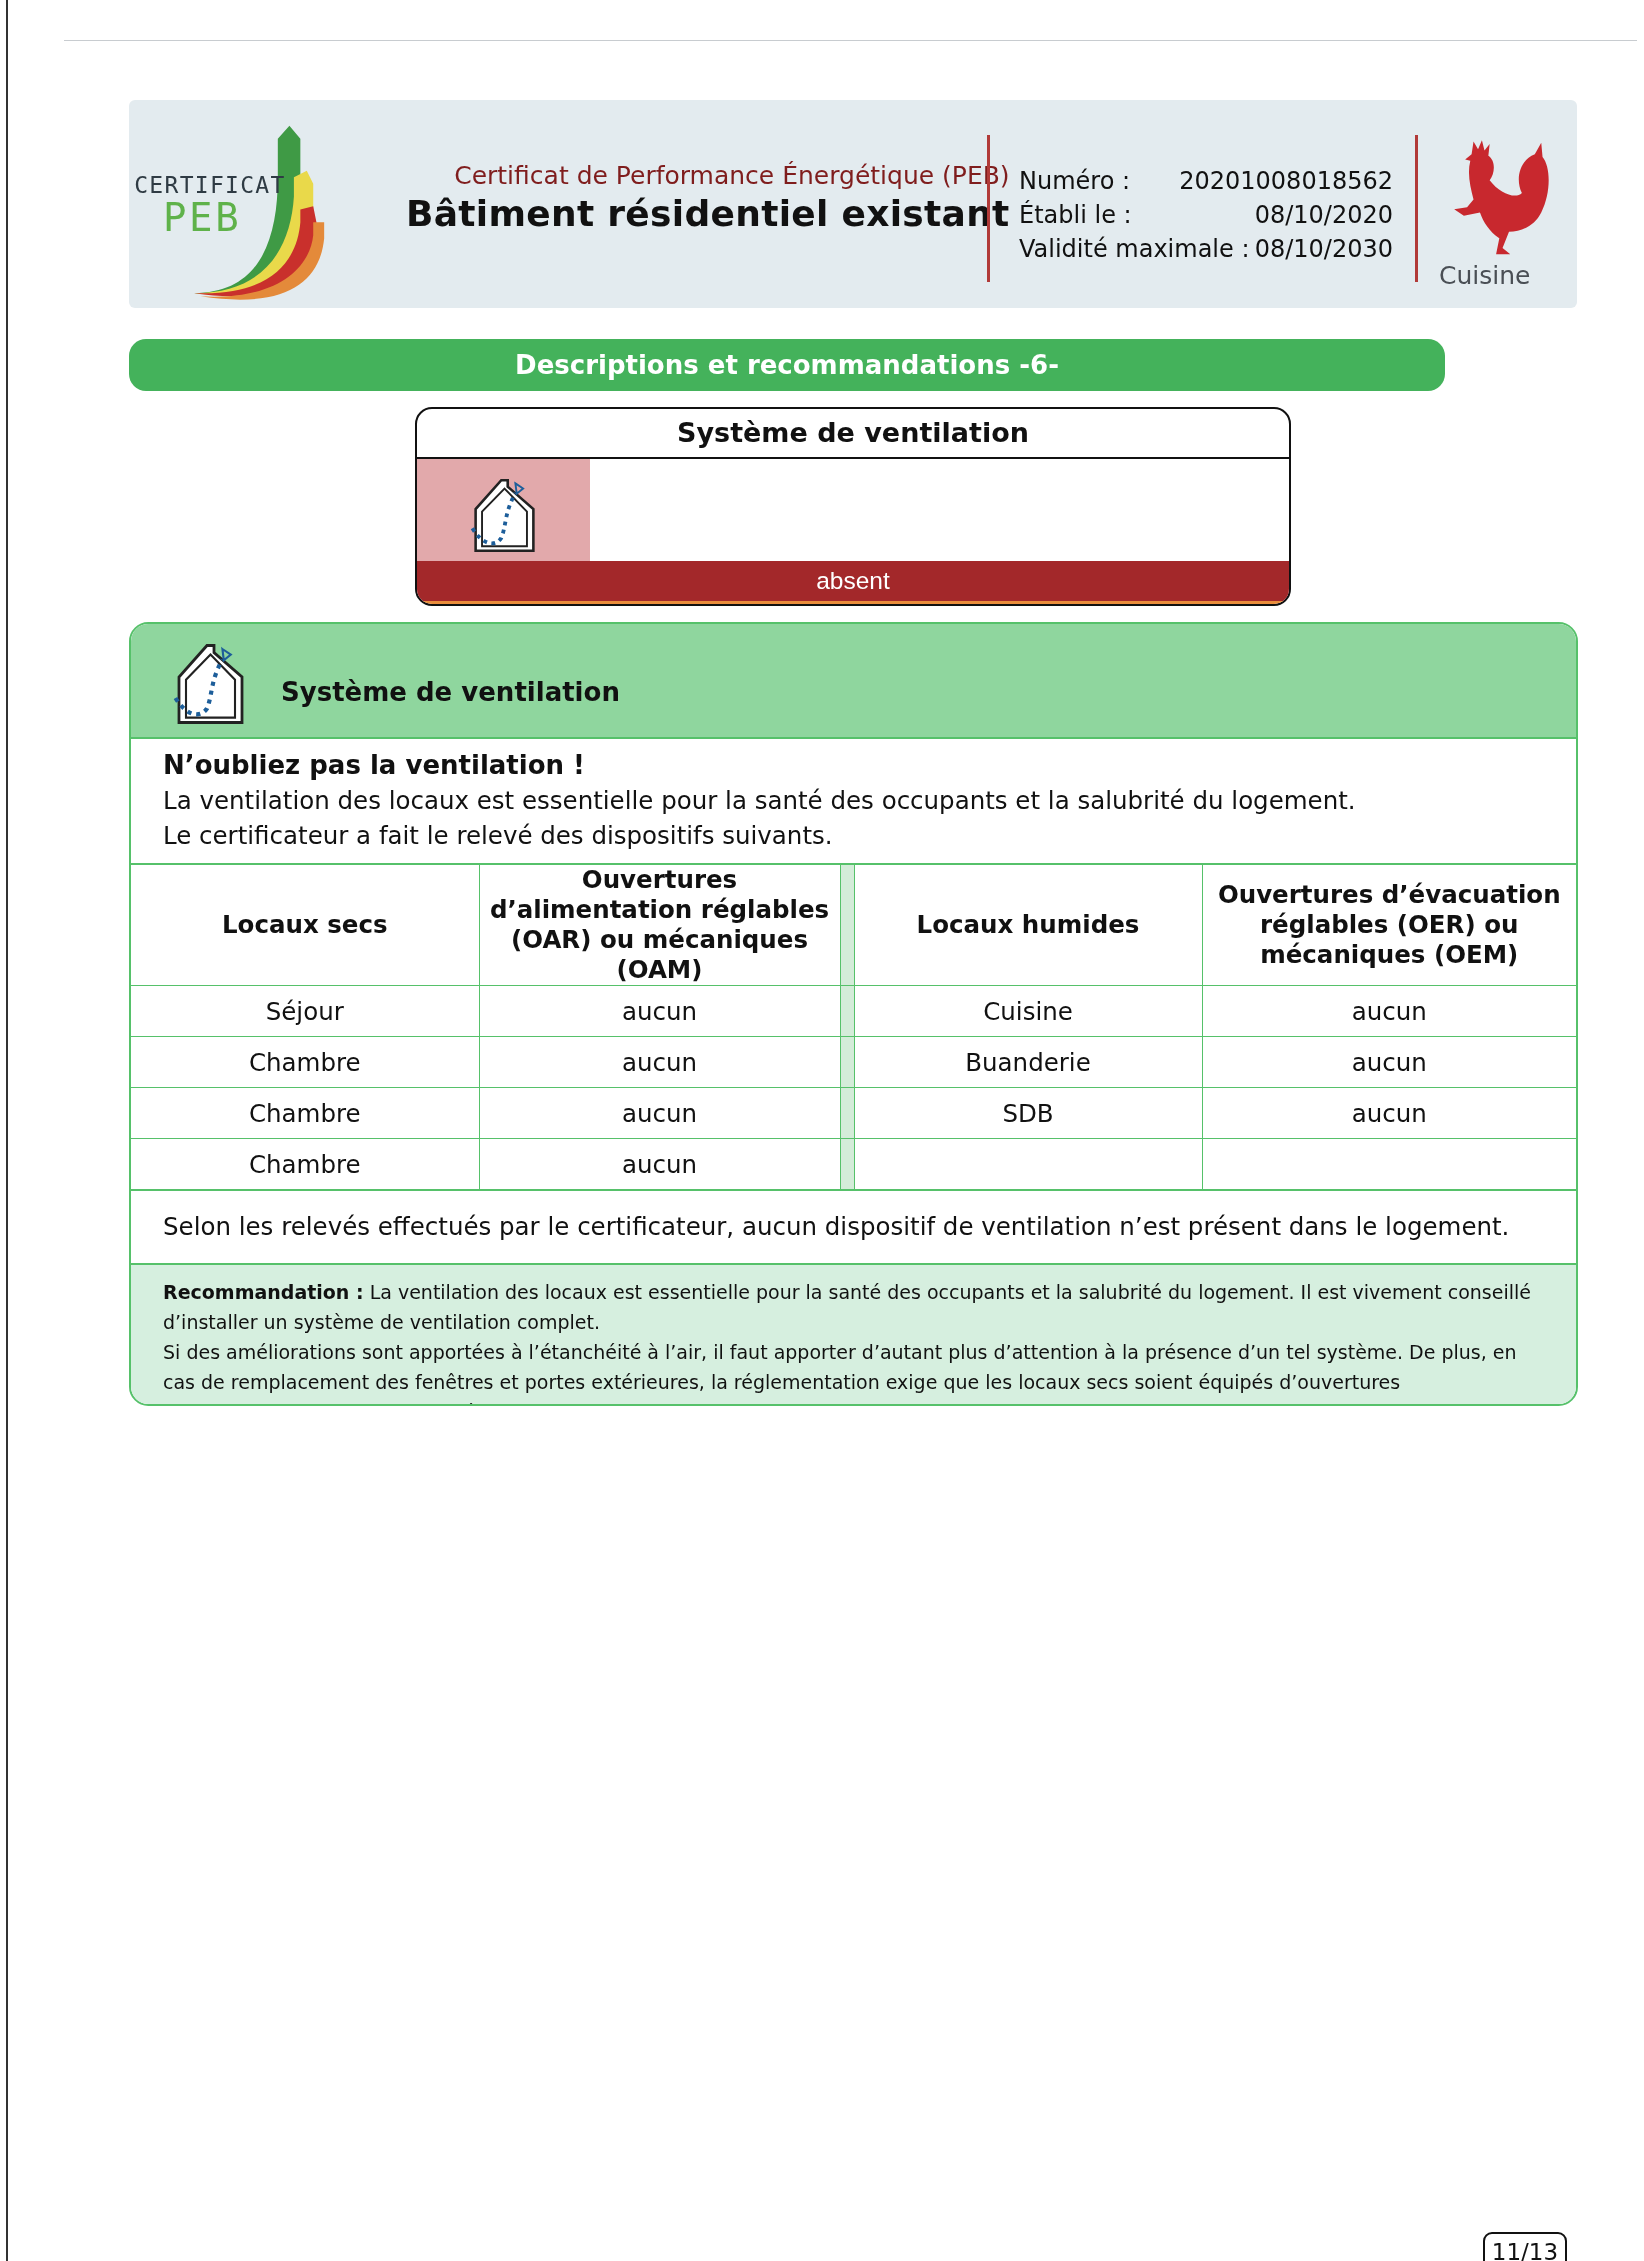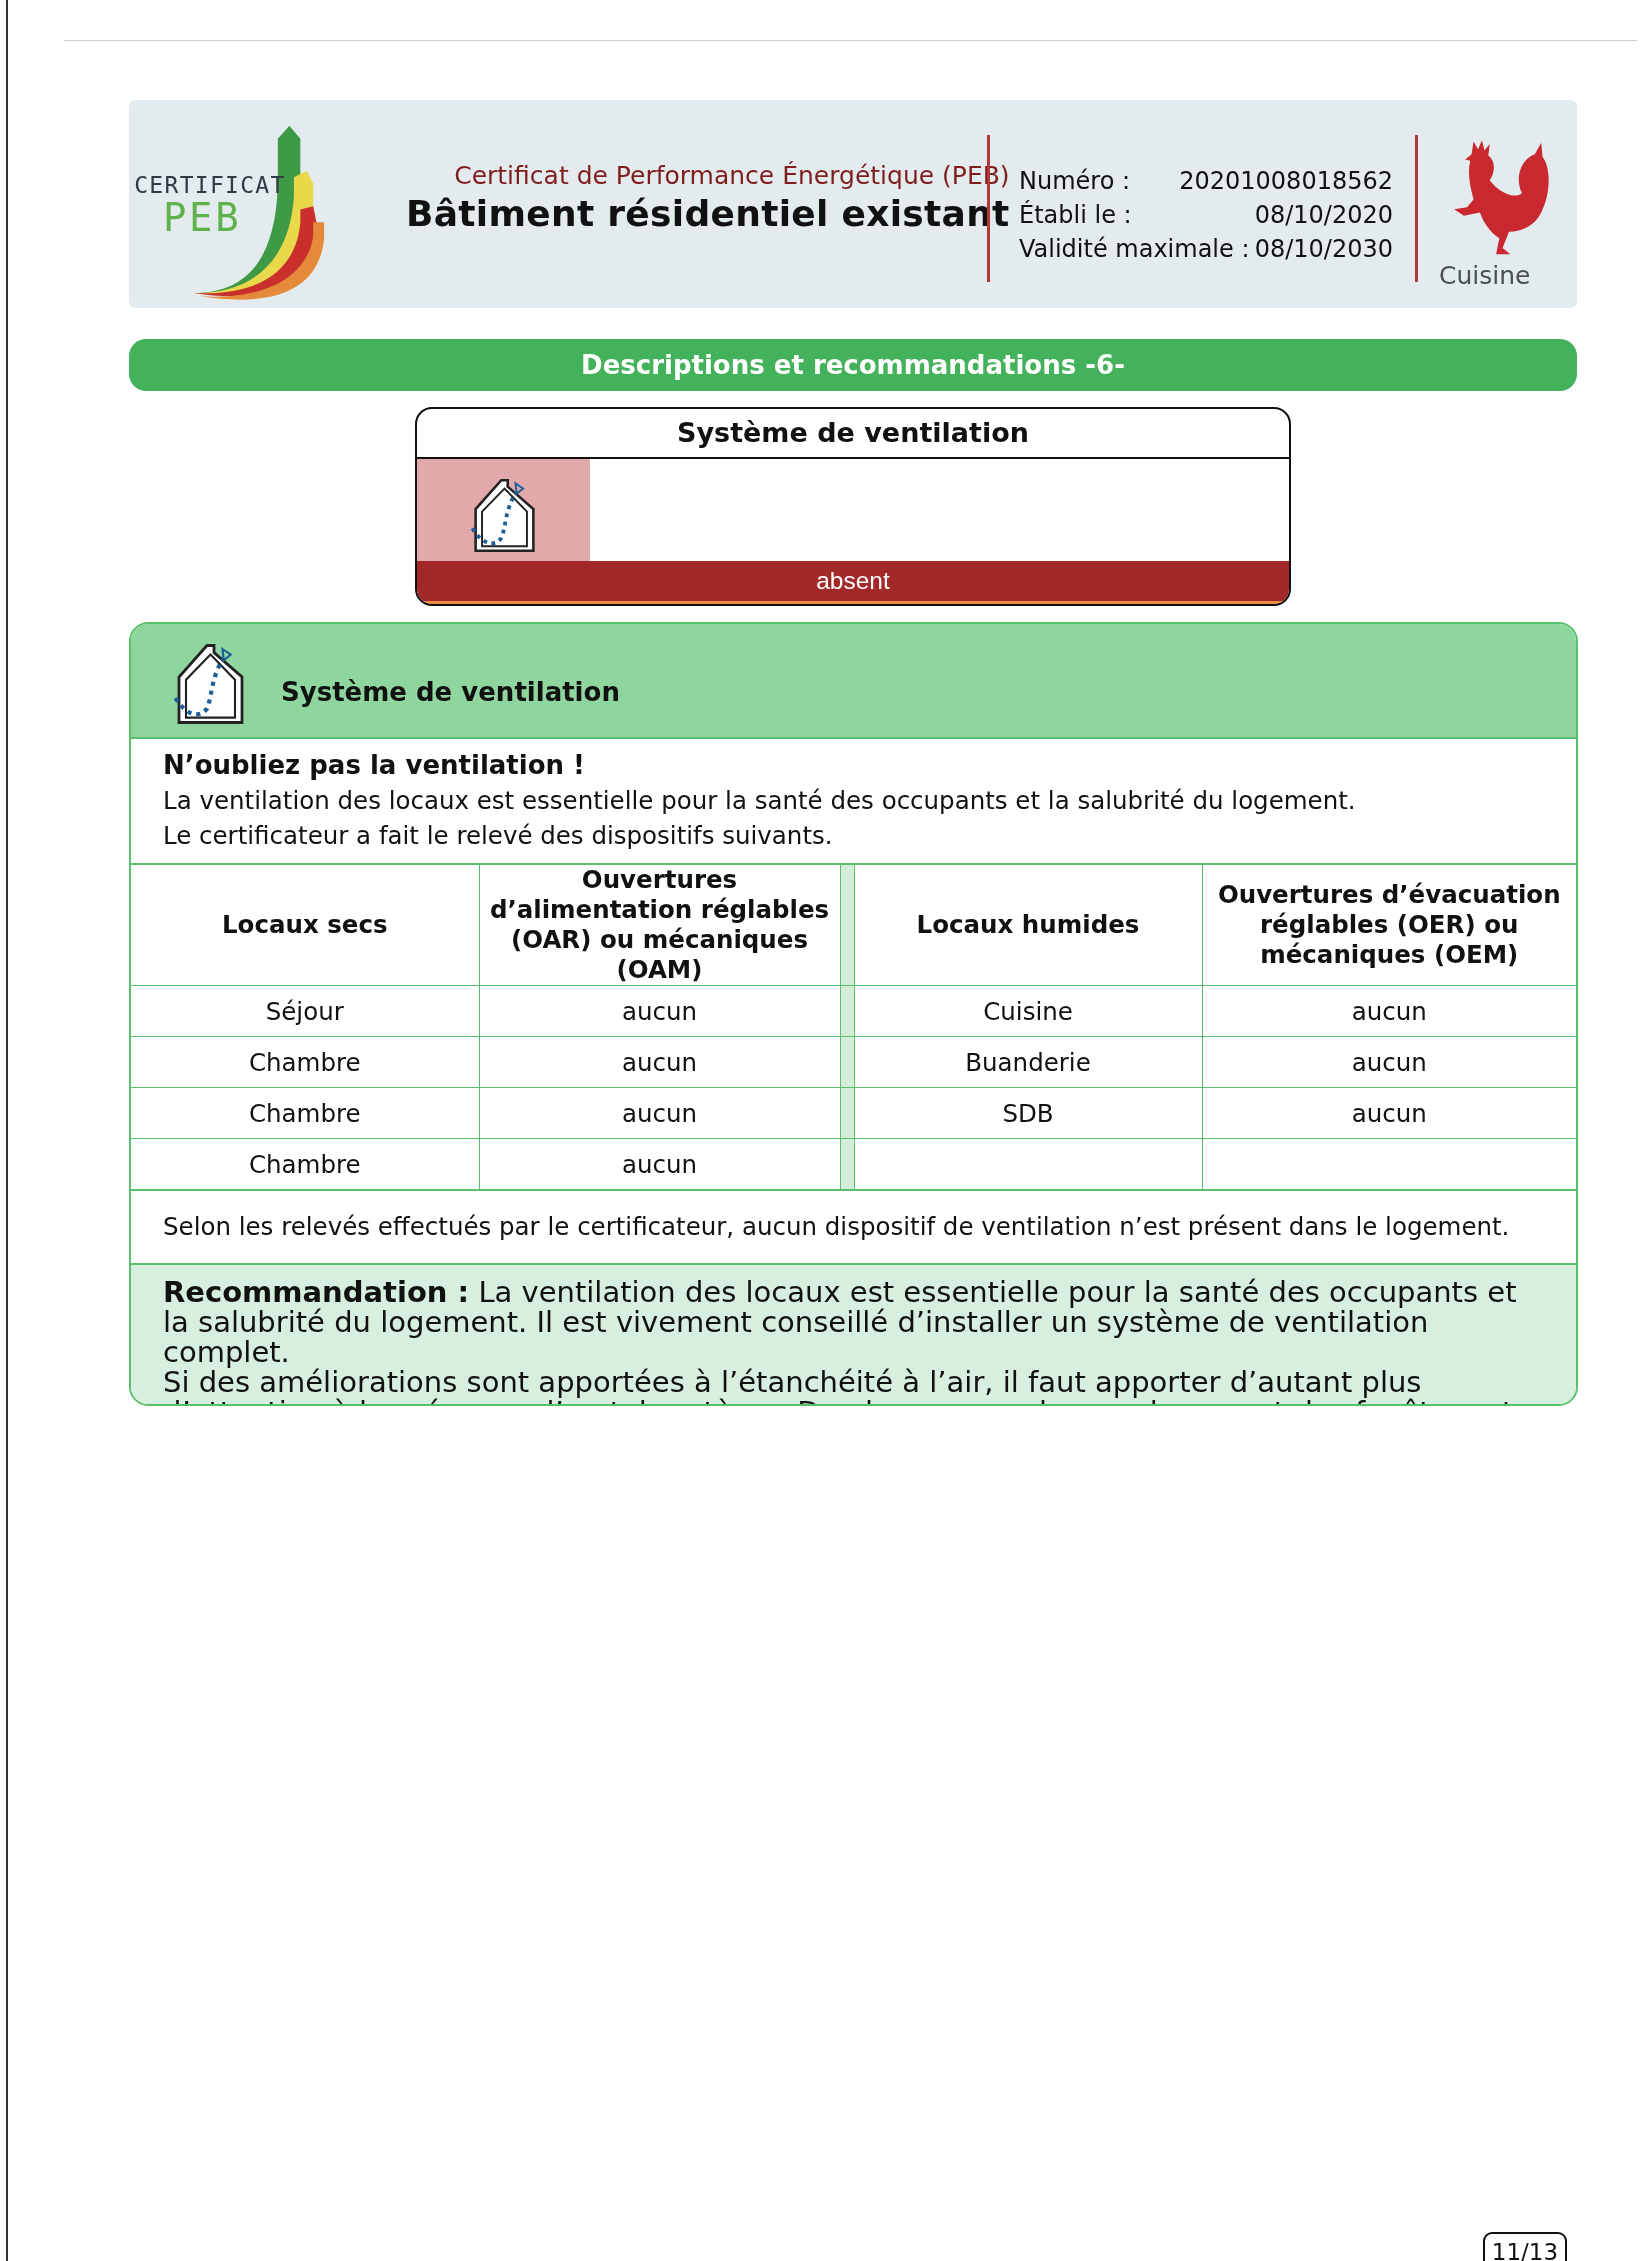--- a/index.html
+++ b/index.html
@@ -31,21 +31,21 @@
   .title-sub { font-size: 25px; color: #7f1d1d; white-space: nowrap; text-align: right; }
   .title-main { font-size: 36px; font-weight: bold; color: #111; margin-top: 2.6px; white-space: nowrap; letter-spacing: 0.3px; }
   .vsep { position: absolute; top: 35px; width: 2.6px; height: 147px; background: #b13a38; }
   .meta { position: absolute; left: 890px; top: 64px; width: 374px; font-size: 24px; color: #111; }
   .meta-row { display: flex; justify-content: space-between; height: 34px; align-items: center; }
   .wallonie { position: absolute; left: 1296px; top: 35px; width: 142px; height: 161px; }
   .wallonie-text { position: absolute; left: 14px; top: 126px; font-size: 25px; color: #4a4f55; }
 
   
   .banner {
-    position: absolute; left: 129px; top: 339px; width: 1448px; height: 52px;
+    position: absolute; left: 129px; top: 339px; width: 1316px; height: 52px;
     background: #44b25b; border-radius: 17px; color: #fff; text-align: center;
     font-size: 26px; font-weight: bold; line-height: 52px;
   }
 
   
   .rating {
     position: absolute; left: 415px; top: 407px; width: 872px; height: 195px;
     border: 2.6px solid #111; border-radius: 17px; overflow: hidden; background: #fff;
   }
   .rating-title {
@@ -81,21 +81,21 @@
   table.vent td, table.vent th {
     border: 1.9px solid #56c16a; text-align: center; font-size: 24.5px; height: 50px; padding: 0 3.9px;
   }
   table.vent th { font-weight: bold; height: 97px; line-height: 30px; font-size: 24.5px; }
   table.vent tr > *:first-child { border-left: none; }
   table.vent tr > *:last-child { border-right: none; }
   table.vent td.gap, table.vent th.gap { background: #d4ecd9; width: 11.6px; padding: 0; }
   .note { padding: 16px 32px; font-size: 24.5px; border-top: 1.9px solid #56c16a; height: 40px; line-height: 40px; }
   .reco {
     background: #d6efdf; border-top: 2.6px solid #56c16a; padding: 11.6px 32px 15.5px 32px;
-    font-size: 29px; line-height: 30px; height: 168px;
+    font-size: 19px; line-height: 30px; height: 168px;
   }
   .reco b { font-weight: bold; }
 
   
   .page-num {
     position: absolute; left: 1483px; top: 2232px; width: 80px; height: 36px;
     border: 2.6px solid #111; border-radius: 9px; text-align: center; font-size: 23px; line-height: 36px;
   }
 </style>
 </head>

